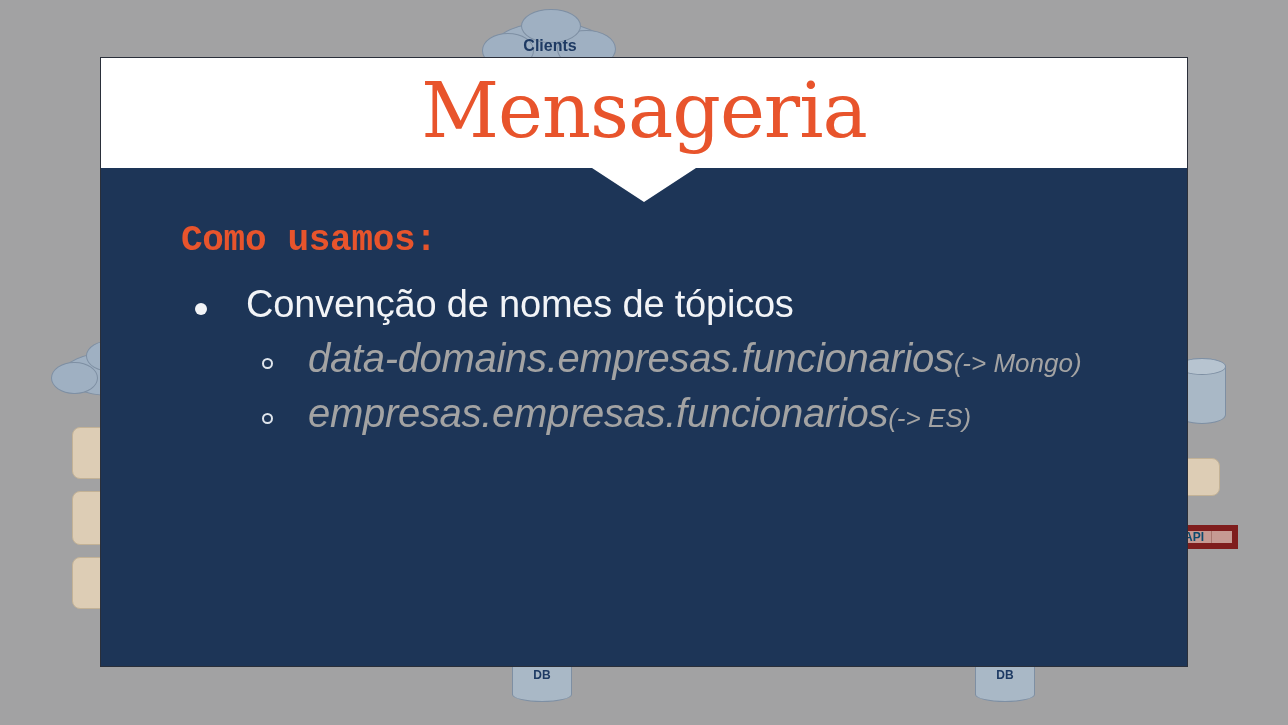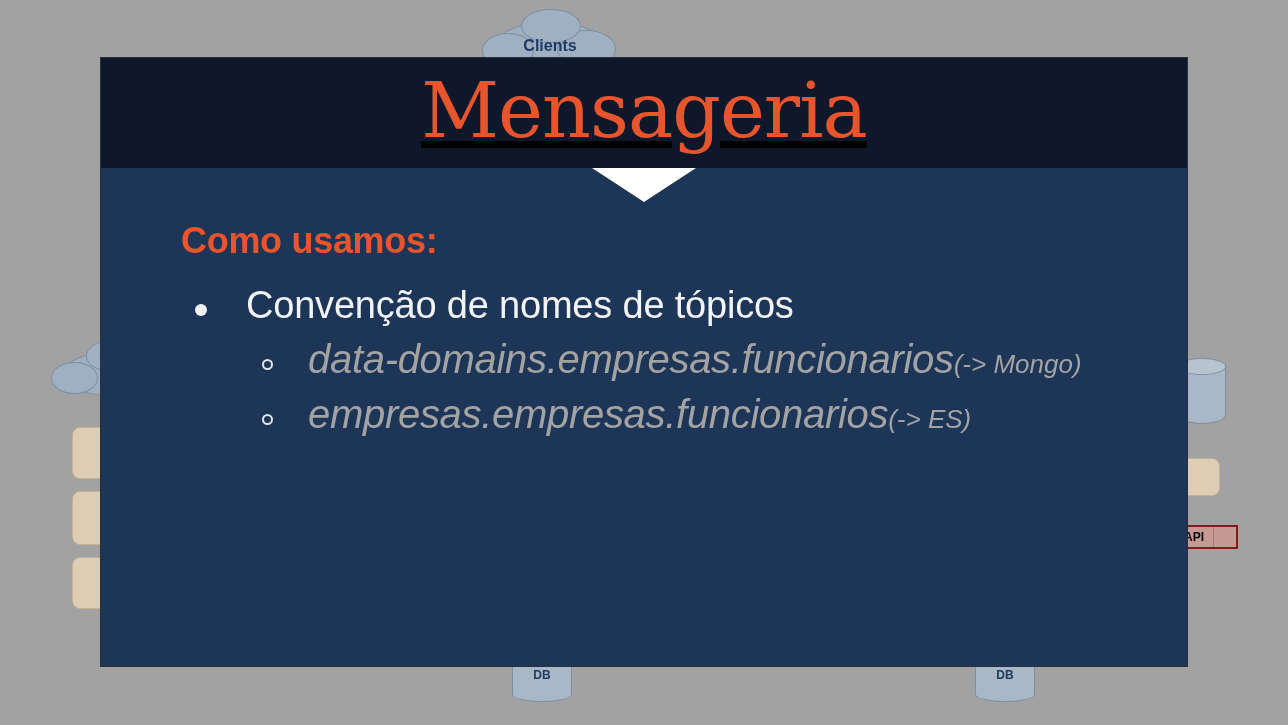--- a/index.html
+++ b/index.html
@@ -75,22 +75,22 @@
     justify-content: center;
     text-align: center;
     line-height: 1.25;
     padding: 2px;
     box-sizing: border-box;
   }
 
   .api-box {
     position: absolute;
     background: #c69a93;
-    border: 2px solid #7f1d1d;
-    color: #000000;
+    border: 6px solid #7f1d1d;
+    color: #0c4a6e;
     font-weight: bold;
     font-size: 12px;
     display: flex;
     align-items: center;
     justify-content: center;
     box-sizing: border-box;
   }
   .api-box .api-divider {
     position: absolute;
     right: 26%;
@@ -133,26 +133,25 @@
     top: 57px;
     width: 1088px;
     height: 610px;
     box-sizing: border-box;
     border: 1px solid #2a2f3a;
   }
 
   #slide-header {
     position: relative;
     height: 110px;
-    background: #0f172a;
-    display: flex;
-    align-items: center;
-    justify-content: center;
-    box-sizing: border-box;
-    text-decoration: underline;
+    background: #ffffff;
+    display: flex;
+    align-items: center;
+    justify-content: center;
+    box-sizing: border-box;
   }
 
   #slide-title {
     color: #e8542c;
     font-family: "DejaVu Serif", serif;
     font-size: 76px;
     font-weight: normal;
     letter-spacing: -1px;
     line-height: 1;
     margin: 0;
@@ -181,20 +180,21 @@
     border-top: 34px solid #ffffff;
     z-index: 4;
   }
 
   #section-heading {
     color: #e8542c;
     font-size: 36px;
     font-weight: bold;
     margin: 0 0 22px 0;
     letter-spacing: -0.3px;
+    font-family: Liberation Mono, monospace;
   }
 
   ul.level1 {
     list-style: none;
     margin: 0;
     padding: 0;
   }
   ul.level1 > li.bullet-l1 {
     position: relative;
     color: #f2f4f7;

